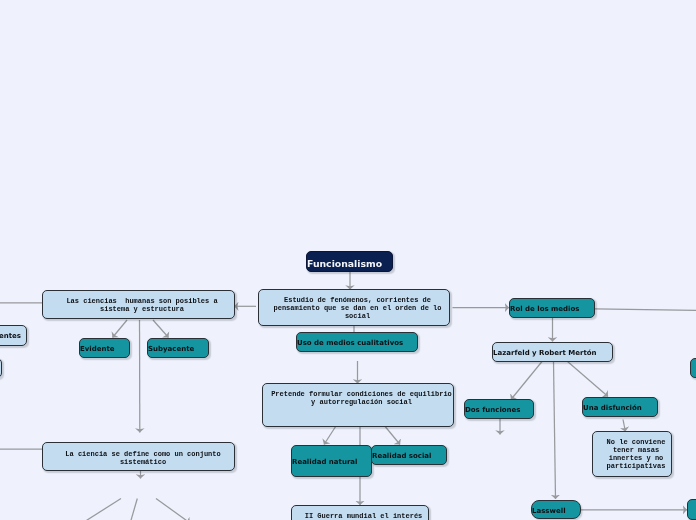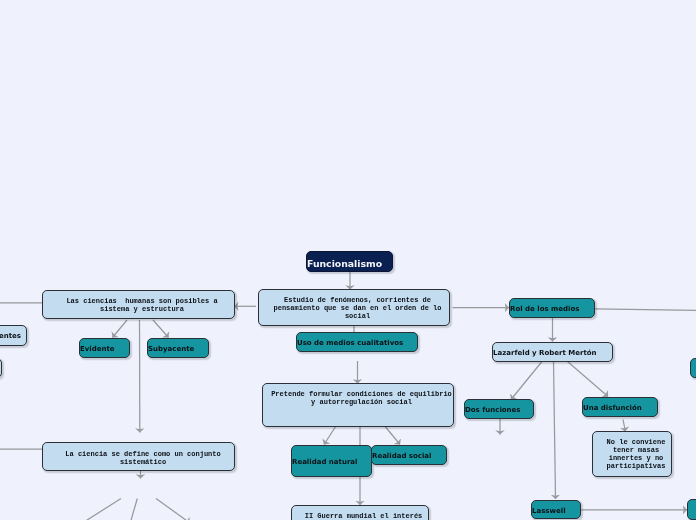--- a/index.html
+++ b/index.html
@@ -157,21 +157,21 @@
 </div>
 
 
 <div class="node blue lft" style="left:592px;top:431px;width:80px;height:46px;padding:0 0 0 8px;">
   <span class="txt">No le conviene
 tener masas
 innertes y no
 participativas</span>
 </div>
 
-<div class="node teal ctr n1" style="left:531px;top:500px;width:50px;height:19px;">
+<div class="node teal ctr n1" style="left:531px;top:500px;width:50px;height:19px;border-radius:8px;">
   <span class="txt">Lasswell</span>
 </div>
 
 <div class="node teal lft" style="left:690px;top:358px;width:40px;height:20px;">
   <span class="txt"></span>
 </div>
 
 <div class="node teal lft" style="left:687px;top:499px;width:40px;height:21px;">
   <span class="txt"></span>
 </div>

